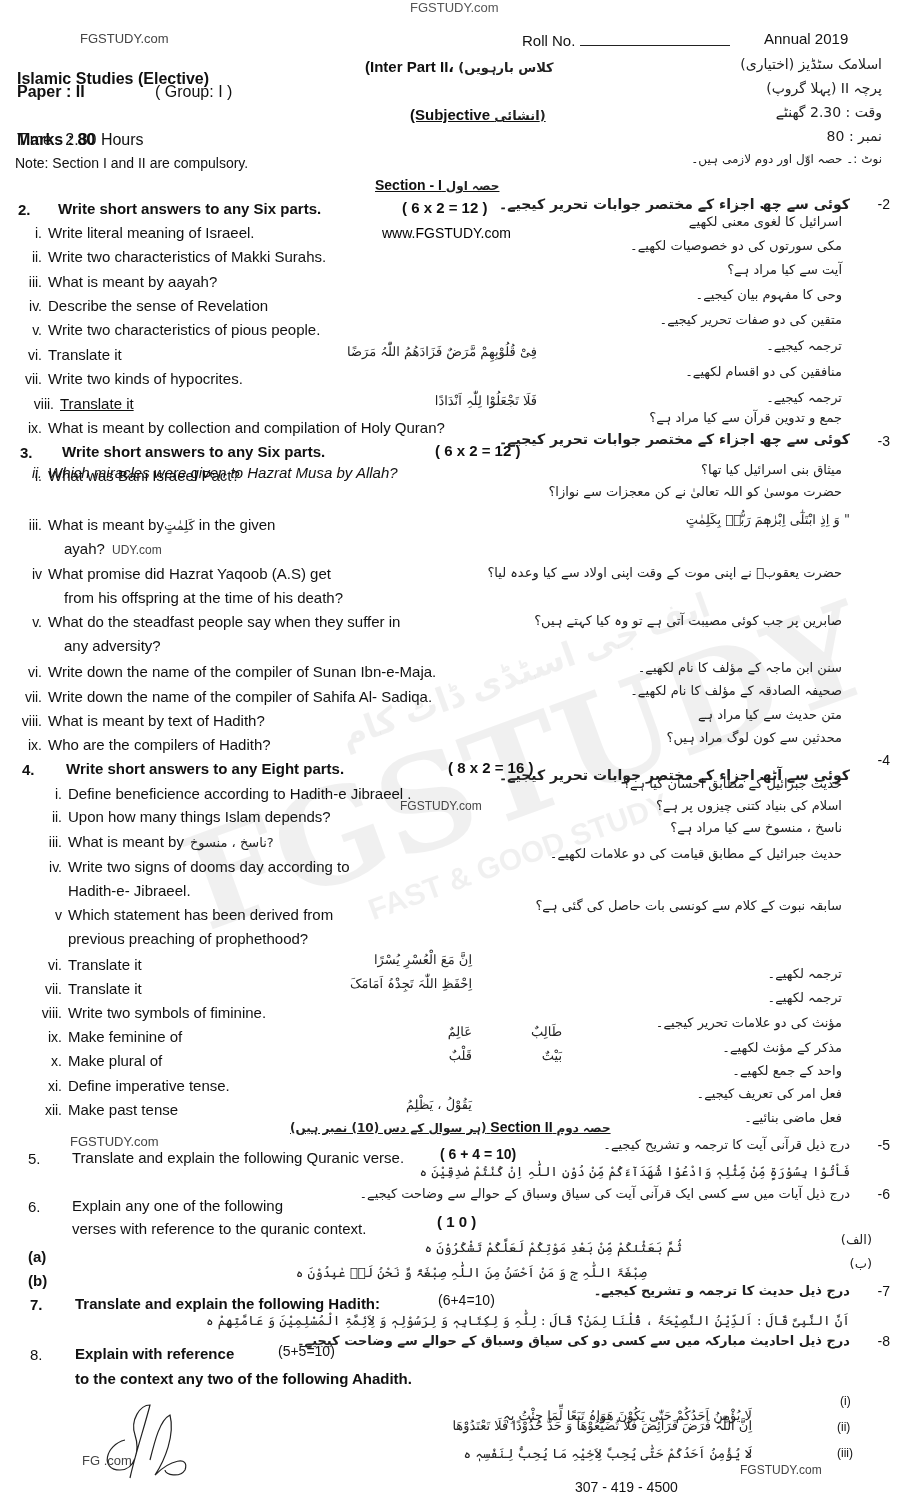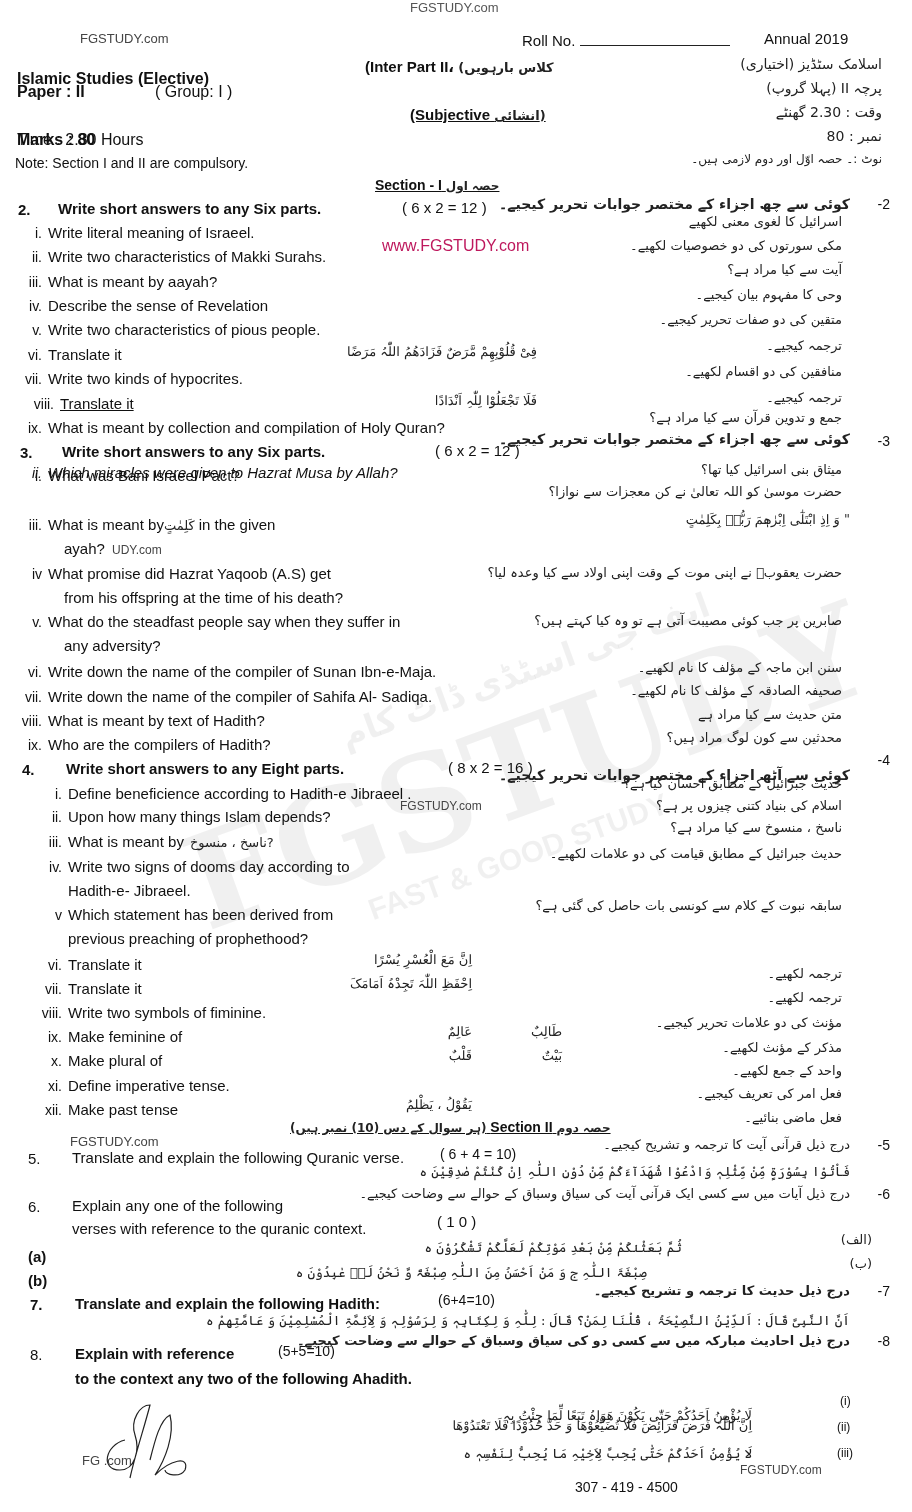--- a/index.html
+++ b/index.html
@@ -6,21 +6,21 @@
   body { width:912px; height:1512px; position:relative; overflow:hidden;
          font-family:"Liberation Sans", "DejaVu Sans", sans-serif; color:#111; }
   .abs { position:absolute; white-space:nowrap; }
   .wm { color:#bbb; font-size:13px; }
   .hdr { font-size:16px; font-weight:bold; }
   .hdr-r { font-size:15px; }
   .urdu { direction:rtl; font-family:"DejaVu Sans", sans-serif; font-size:13px; color:#222; }
   .arabic { direction:rtl; font-family:"DejaVu Serif", serif; font-size:13px; color:#222; }
   .qnum { font-size:15px; font-weight:bold; }
   .qhead { font-size:15px; font-weight:bold; }
-  .marks { font-size:15px; font-weight:normal; }
+  .marks { font-size:15px; font-weight:bold; }
   .part { font-size:15px; }
   .pnum { display:inline-block; width:42px; text-align:right; margin-right:6px; font-size:14px; }
   .u { text-decoration:underline; }
   .bigwm { position:absolute; color:rgba(0,0,0,0.06); font-weight:bold; transform:rotate(-20deg); pointer-events:none; }
   .sig { position:absolute; }
 </style>
 </head>
 <body>
 
 <div class="bigwm" style="left:170px;top:690px;font-size:130px;font-family:'DejaVu Serif',serif;">FGSTUDY</div>
@@ -63,21 +63,21 @@
 <div class="abs u" style="left:375px;top:177px;font-size:14px;font-weight:bold;">
   <span>Section - I</span>
   <span class="urdu" style="font-size:12px;">حصہ اول</span>
 </div>
 
 <div class="abs qnum" style="left:18px;top:201px;">2.</div>
 <div class="abs qhead" style="left:58px;top:200px;">Write short answers to any Six parts.</div>
 <div class="abs marks" style="left:402px;top:199px;">( 6 x 2 = 12 )</div>
 <div class="abs urdu" style="right:62px;top:196px;font-weight:bold;font-size:14px;">کوئی سے چھ اجزاء کے مختصر جوابات تحریر کیجیے۔</div>
 <div class="abs" style="right:22px;top:196px;font-size:14px;">-2</div>
-<div class="abs wm" style="left:382px;top:237px;color:#be185d;font-size:16px;">www.FGSTUDY.com</div>
+<div class="abs wm" style="left:382px;top:225px;color:#000000;font-size:14px;">www.FGSTUDY.com</div>
 
 <div id="q2-parts">
     <div class="abs part" style="left:0;top:224px;"><span class="pnum">i.</span><span>Write literal meaning of Israeel.</span></div>
     <div class="abs urdu" style="right:70px;top:214px;">اسرائیل کا لغوی معنی لکھیے</div>
     <div class="abs part" style="left:0;top:248px;"><span class="pnum">ii.</span><span>Write two characteristics of Makki Surahs.</span></div>
     <div class="abs urdu" style="right:70px;top:238px;">مکی سورتوں کی دو خصوصیات لکھیے۔</div>
     <div class="abs part" style="left:0;top:273px;"><span class="pnum">iii.</span><span>What is meant by aayah?</span></div>
     <div class="abs urdu" style="right:70px;top:262px;">آیت سے کیا مراد ہے؟</div>
     <div class="abs part" style="left:0;top:297px;"><span class="pnum">iv.</span><span>Describe the sense of  Revelation</span></div>
     <div class="abs urdu" style="right:70px;top:287px;">وحی کا مفہوم بیان کیجیے۔</div>

